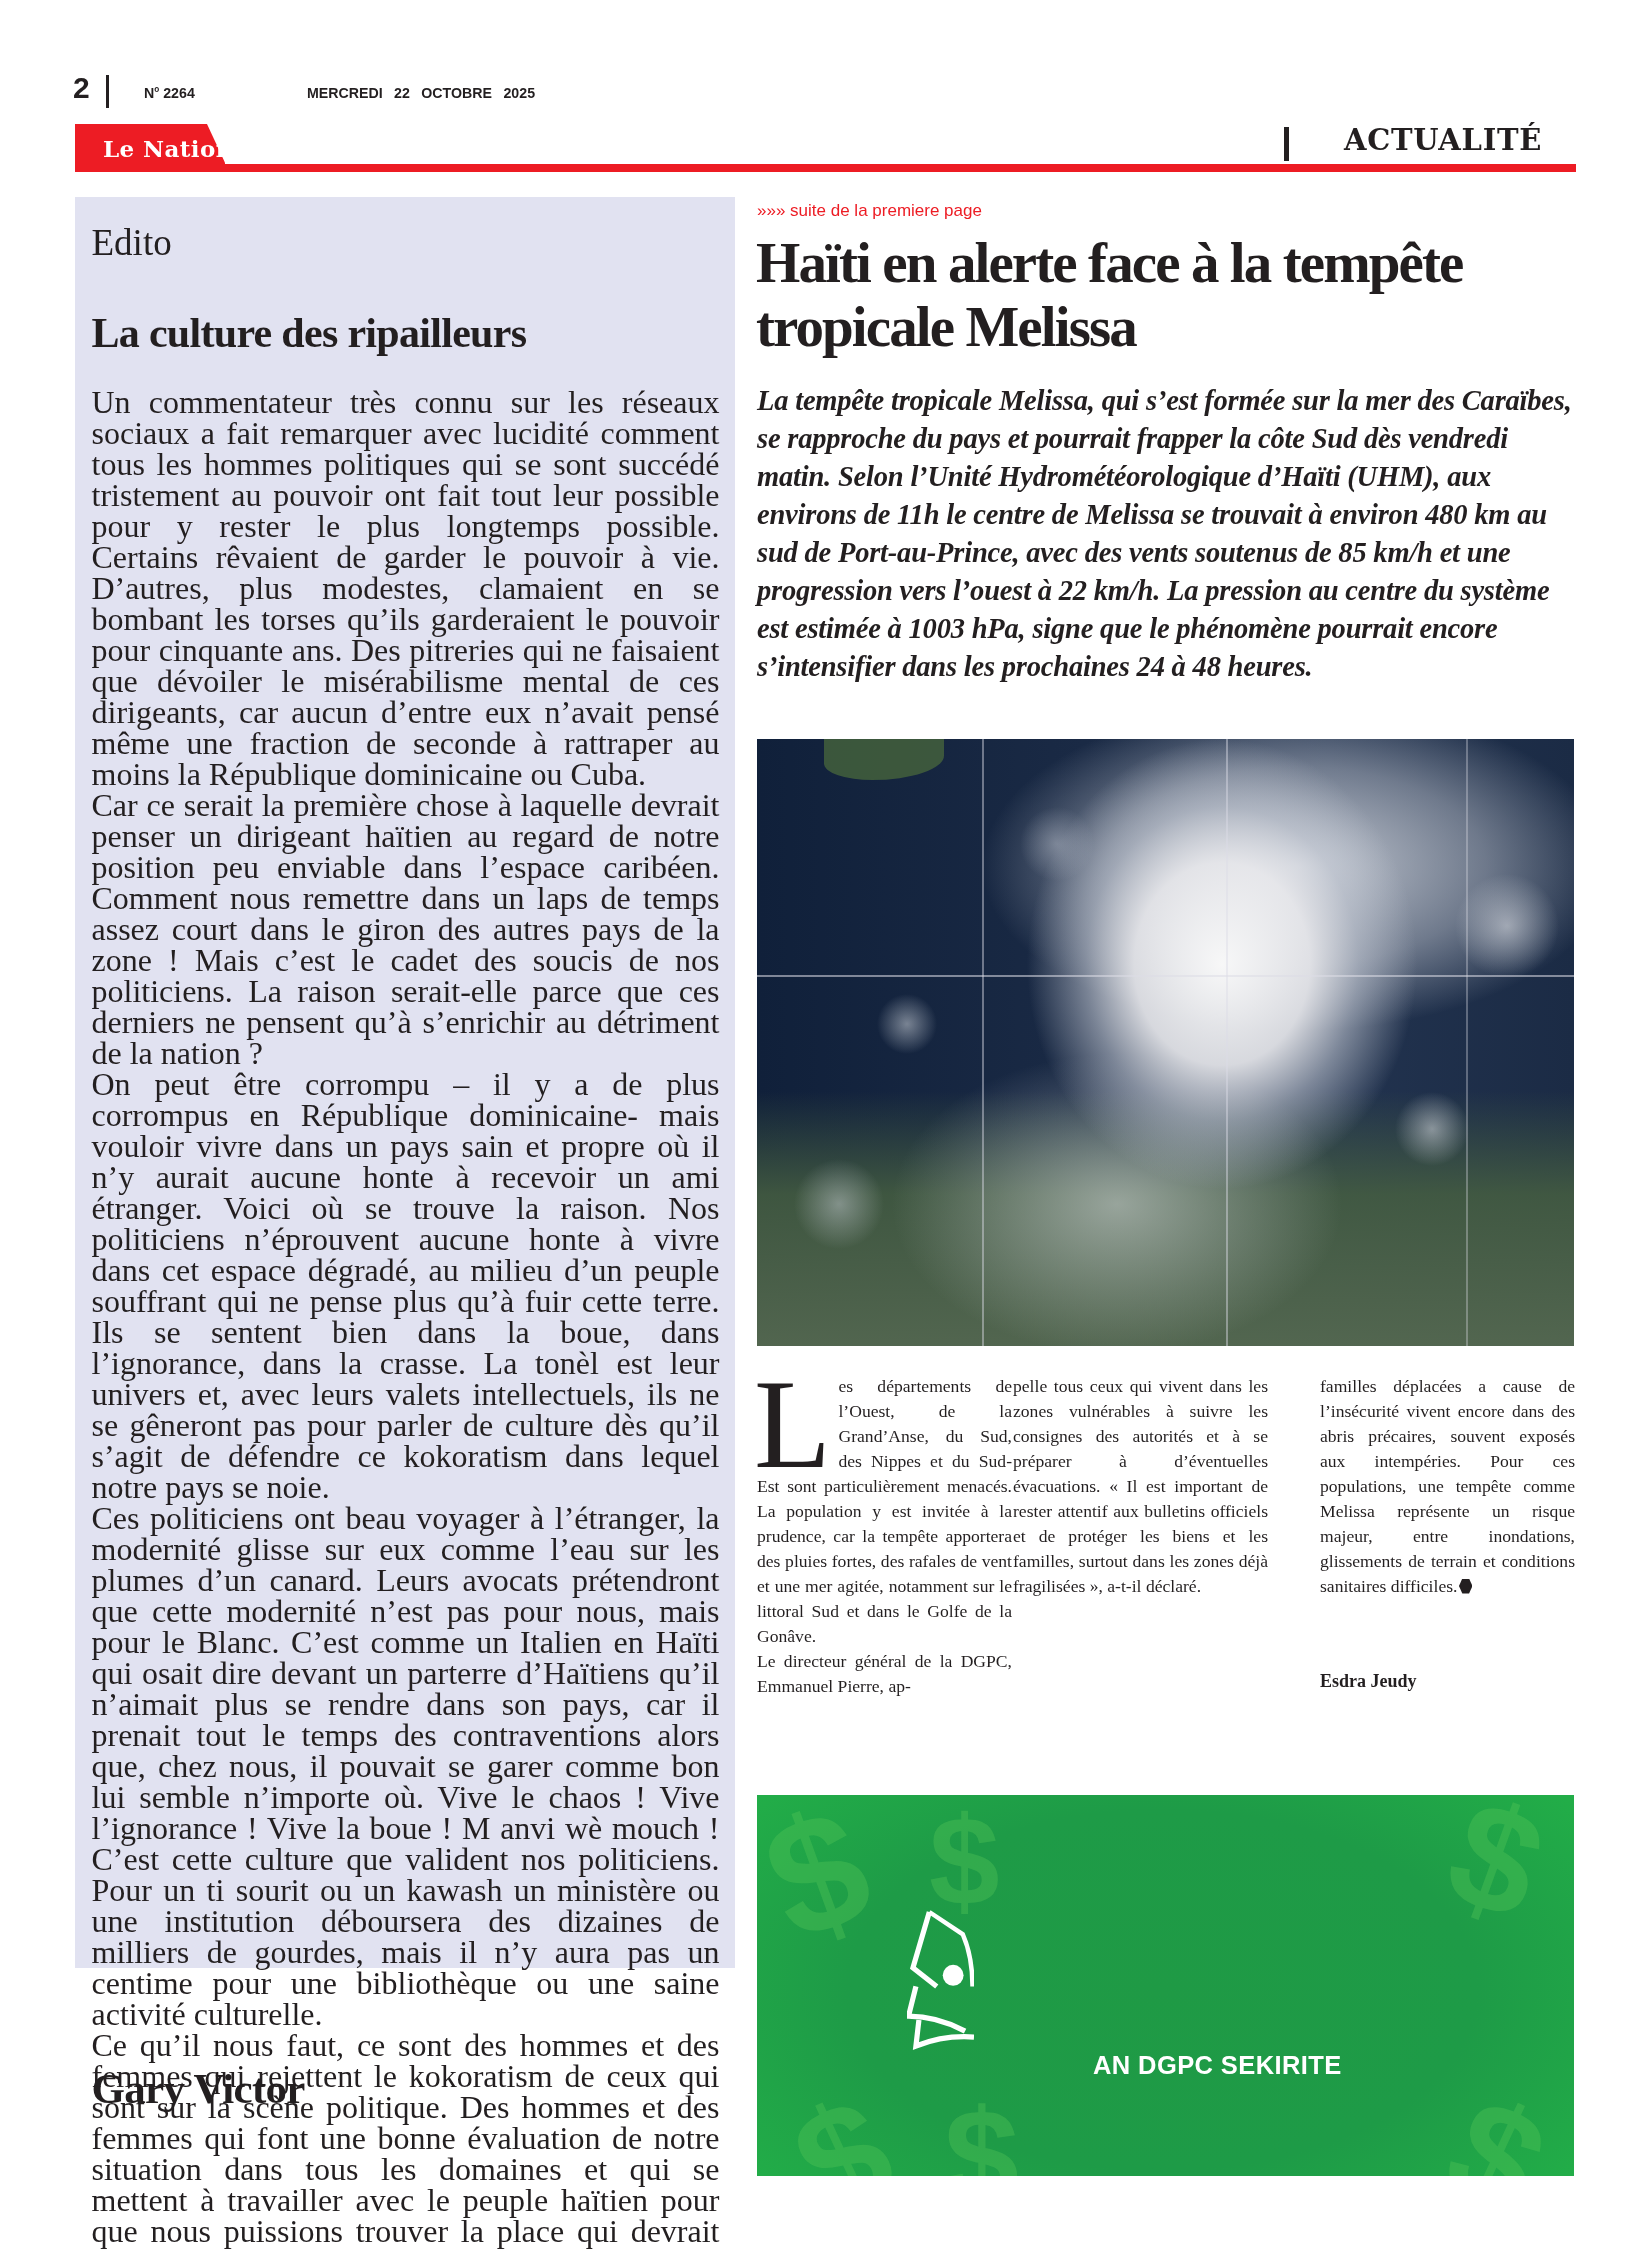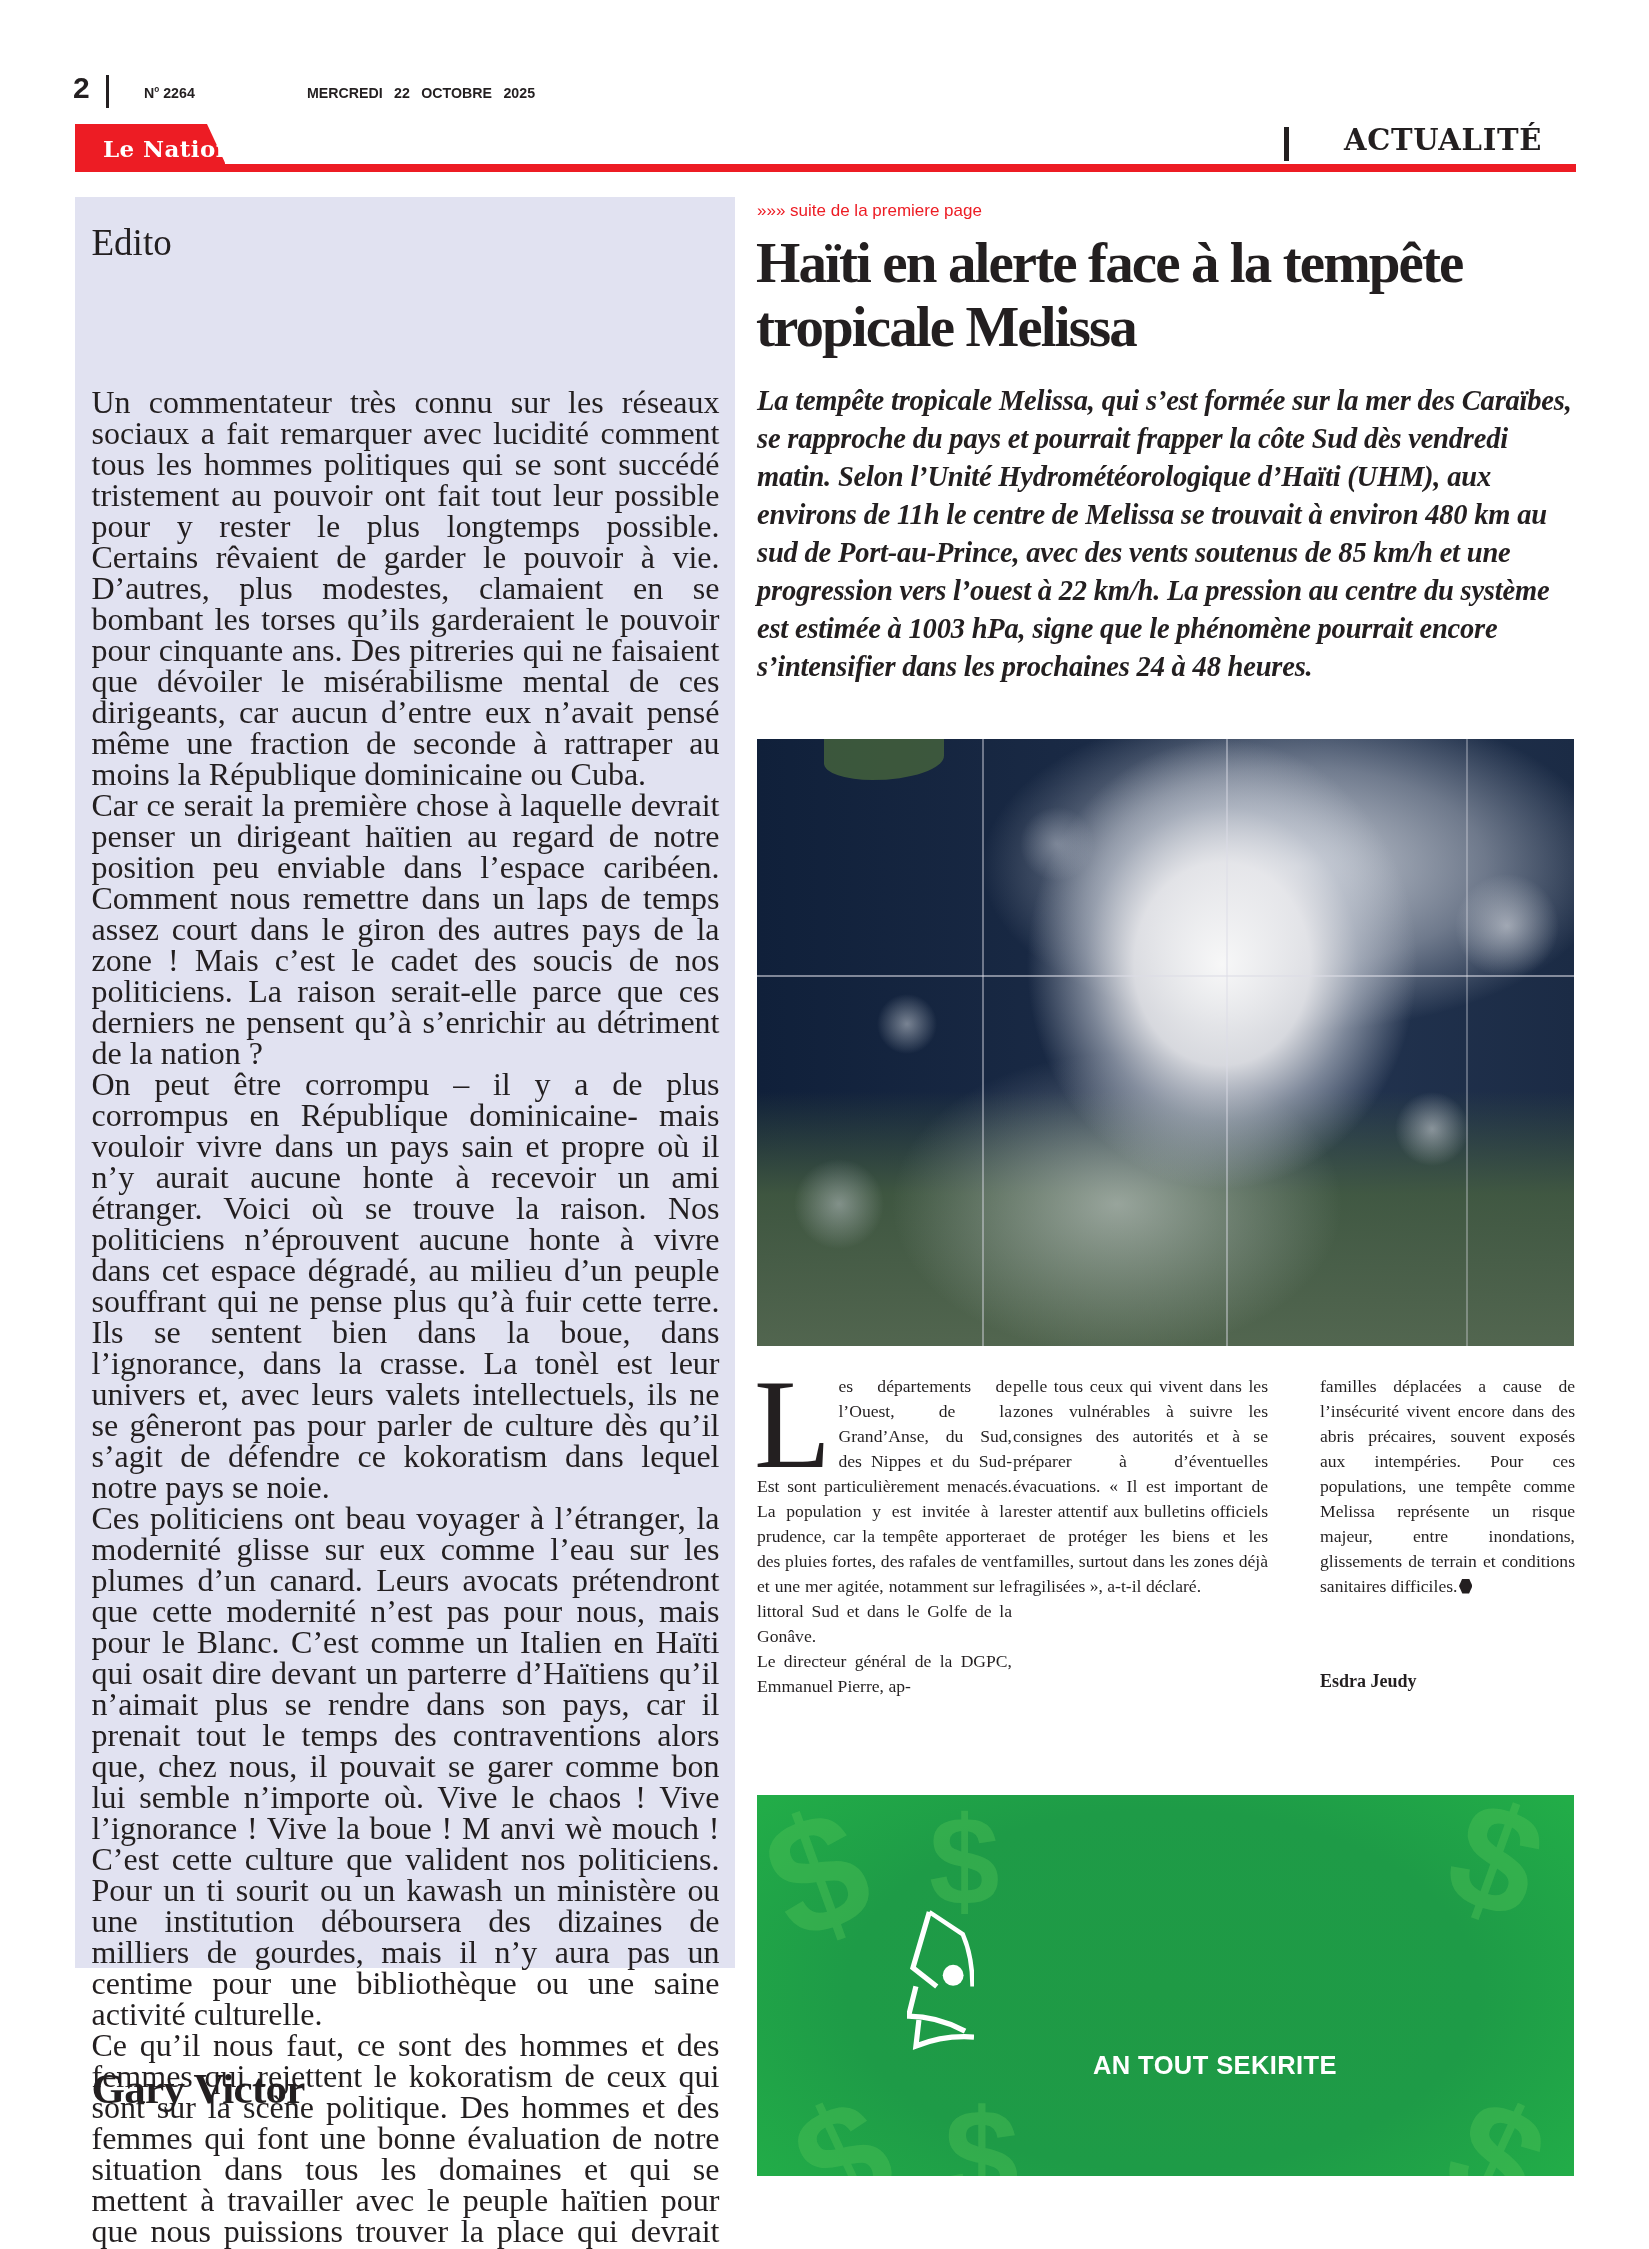--- a/index.html
+++ b/index.html
@@ -80,20 +80,21 @@
   <div class="red-rule"></div>
   <div class="brand-shape"></div>
   <span class="brand-name">Le National</span>
 
   <div class="section-bar"></div>
   <span class="section-title">ACTUALITÉ</span>
 </div>
 
 <div class="edito">
   <div class="edito-kicker">Edito</div>
+  <h2 class="edito-title" style="margin:0">La culture des ripailleurs</h2>
   <div class="edito-body">
     <p>Un commentateur très connu sur les réseaux sociaux a fait remarquer avec lucidité comment tous les hommes politiques qui se sont succédé tristement au pouvoir ont fait tout leur possible pour y rester le plus longtemps possible. Certains rêvaient de garder le pouvoir à vie. D’autres, plus modestes, clamaient en se bombant les torses qu’ils garderaient le pouvoir pour cinquante ans. Des pitreries qui ne faisaient que dévoiler le misérabilisme mental de ces dirigeants, car aucun d’entre eux n’avait pensé même une fraction de seconde à rattraper au moins la République dominicaine ou Cuba.</p>
     <p>Car ce serait la première chose à laquelle devrait penser un dirigeant haïtien au regard de notre position peu enviable dans l’espace caribéen. Comment nous remettre dans un laps de temps assez court dans le giron des autres pays de la zone ! Mais c’est le cadet des soucis de nos politiciens. La raison serait-elle parce que ces derniers ne pensent qu’à s’enrichir au détriment de la nation ?</p>
     <p>On peut être corrompu – il y a de plus corrompus en République dominicaine- mais vouloir vivre dans un pays sain et propre où il n’y aurait aucune honte à recevoir un ami étranger. Voici où se trouve la raison. Nos politiciens n’éprouvent aucune honte à vivre dans cet espace dégradé, au milieu d’un peuple souffrant qui ne pense plus qu’à fuir cette terre. Ils se sentent bien dans la boue, dans l’ignorance, dans la crasse. La tonèl est leur univers et, avec leurs valets intellectuels, ils ne se gêneront pas pour parler de culture dès qu’il s’agit de défendre ce kokoratism dans lequel notre pays se noie.</p>
     <p>Ces politiciens ont beau voyager à l’étranger, la modernité glisse sur eux comme l’eau sur les plumes d’un canard. Leurs avocats prétendront que cette modernité n’est pas pour nous, mais pour le Blanc. C’est comme un Italien en Haïti qui osait dire devant un parterre d’Haïtiens qu’il n’aimait plus se rendre dans son pays, car il prenait tout le temps des contraventions alors que, chez nous, il pouvait se garer comme bon lui semble n’importe où. Vive le chaos ! Vive l’ignorance ! Vive la boue ! M anvi wè mouch ! C’est cette culture que valident nos politiciens. Pour un ti sourit ou un kawash un ministère ou une institution déboursera des dizaines de milliers de gourdes, mais il n’y aura pas un centime pour une bibliothèque ou une saine activité culturelle.</p>
     <p><span>Ce qu’il nous faut, ce sont des hommes et des femmes qui rejettent le kokoratism de ceux qui sont sur la scène politique. Des hommes et des femmes qui font une bonne évaluation de notre situation dans tous les domaines et qui se mettent à travailler avec le peuple haïtien pour que nous puissions trouver la place qui devrait être la nôtre dans la Caraïbe. Nous ne voulons pas de celles ou de ceux qui, pour justifier leurs infâmes ripailles, osent confondre culture et kokoratism, culture et ignorance, culture et boue.</span><span class="end-mark"></span></p>
   </div>
   <div class="edito-author">Gary Victor</div>
 </div>
 
@@ -132,15 +133,15 @@
   <span class="dollar" style="left:187px;top:285px;font-size:135px">$</span>
   <span class="dollar" style="left:697px;top:277px;font-size:150px;transform:rotate(25deg)">$</span>
 
   <svg class="ad-logo" viewBox="0 0 90 200">
     <path d="M30 10 L75 40 Q88 70 88 110" fill="none" stroke="#ffffff" stroke-width="6"></path>
     <path d="M30 10 L8 85 L40 110" fill="none" stroke="#ffffff" stroke-width="7"></path>
     <circle cx="62" cy="95" r="14" fill="#ffffff"></circle>
     <path d="M12 110 L2 150 Q40 150 78 170" fill="none" stroke="#ffffff" stroke-width="7"></path>
     <path d="M16 155 L12 190 Q50 175 90 178" fill="none" stroke="#ffffff" stroke-width="7"></path>
   </svg>
-  <span class="ad-tag">AN TOUT SEKIRITE</span>
+  <span class="ad-tag">AN DGPC SEKIRITE</span>
 </div>
 
 
 </body></html>

